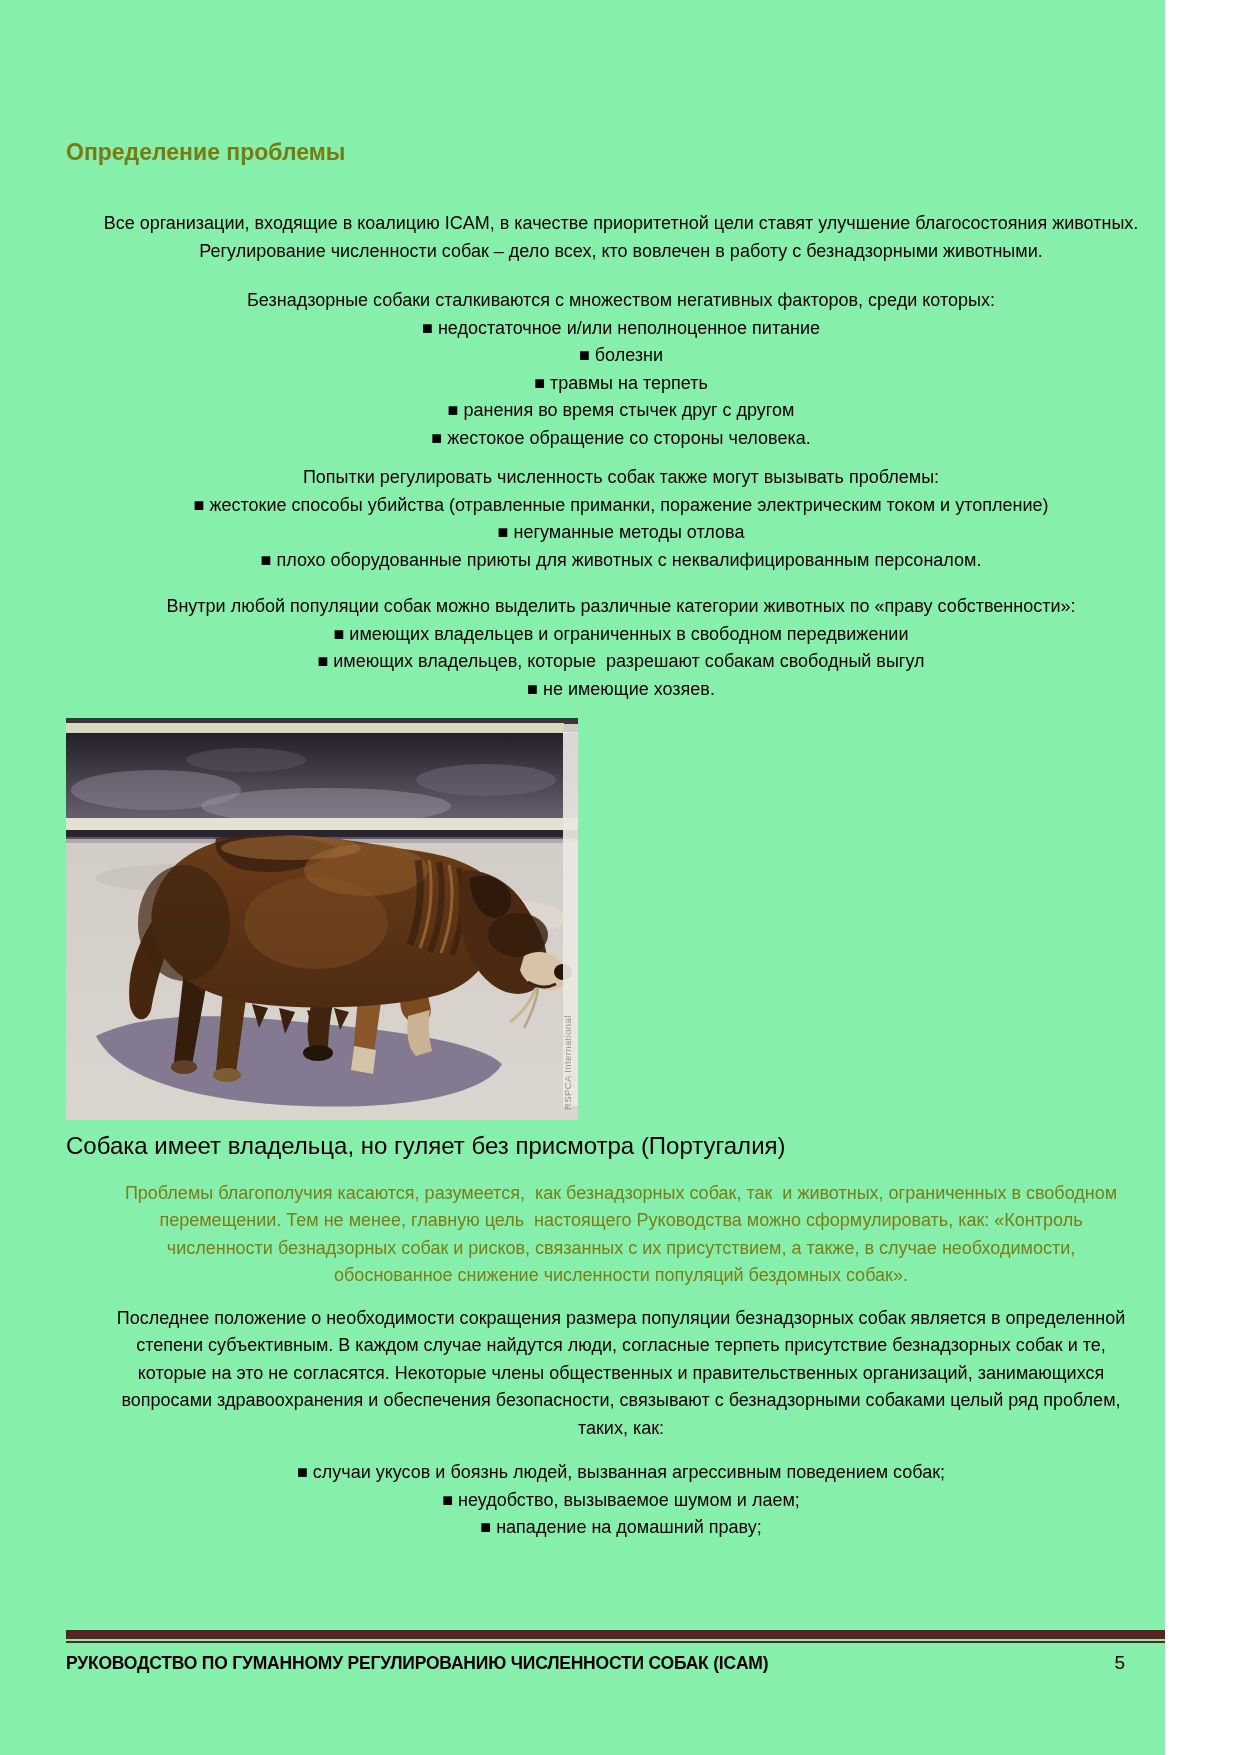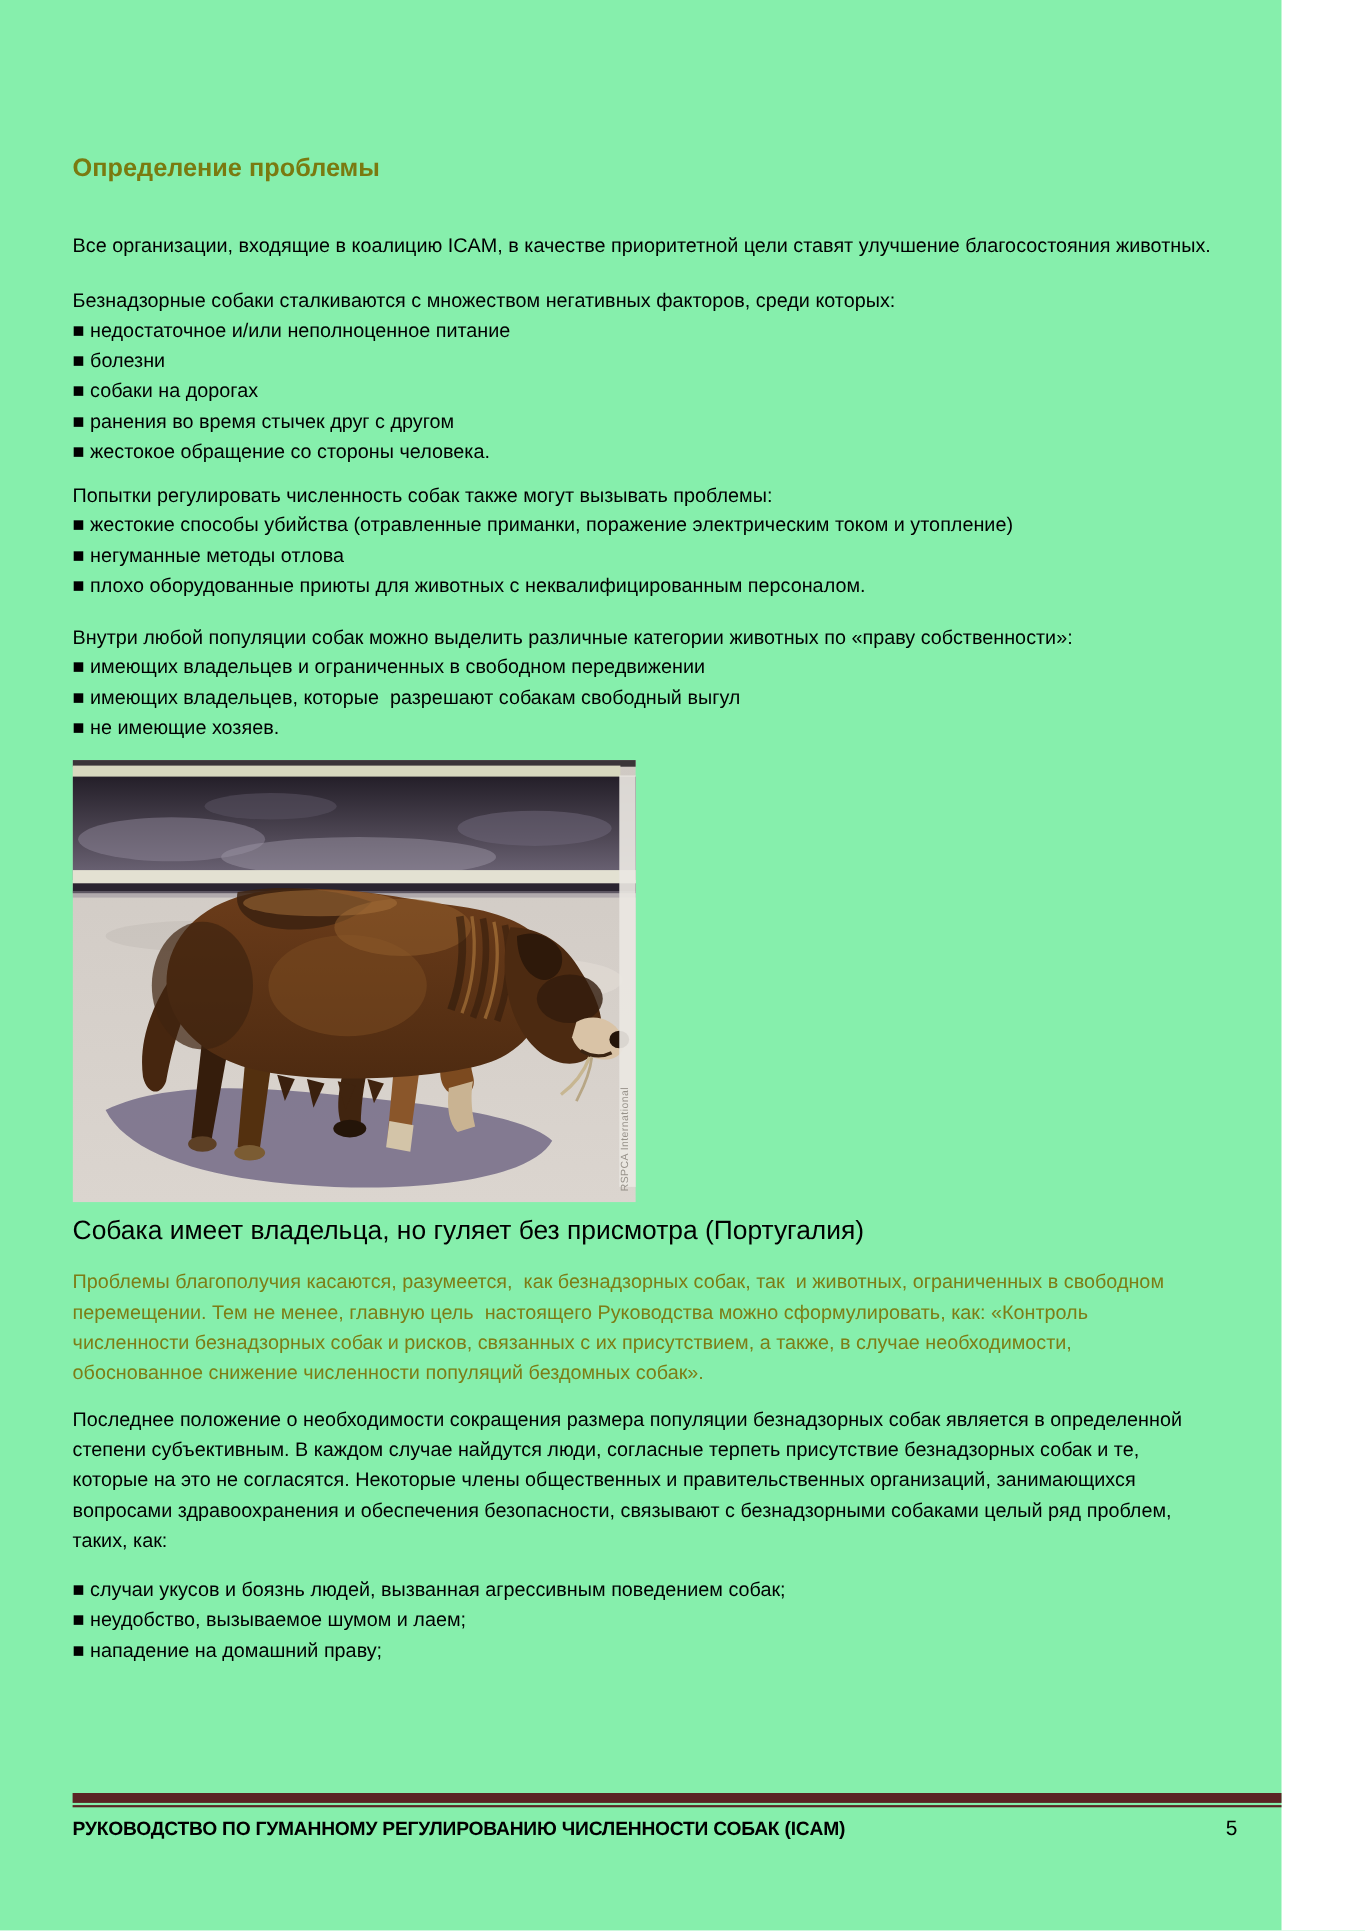--- a/index.html
+++ b/index.html
@@ -11,21 +11,21 @@
     color:#000000;
     overflow:hidden;
   }
   .content { position:absolute; left:66px; top:0; width:1110px; }
   .heading {
     margin:138px 0 0 0;
     font-size:23px; line-height:28px; font-weight:bold;
     color:#7a7a10;
   }
   .para { font-size:18px; line-height:27.5px; }
-  .para .line { white-space:pre; }
+  .para .line { white-space:pre;text-align:center; }
   .p-intro        { margin-top:44px; }
   .p-welfare      { margin-top:22px; }
   .p-control      { margin-top:12px; }
   .p-ownership    { margin-top:19px; }
   .photo-figure   { margin:15px 0 0 0; width:512px; height:402px; }
   .photo-figure svg { display:block; }
   .caption        { margin-top:12px; font-size:24px; line-height:27.5px; white-space:pre; }
   .p-goal         { margin-top:20px; color:#7d7d16; }
   .p-subjective   { margin-top:15px; }
   .p-problems     { margin-top:17px; }
@@ -47,27 +47,28 @@
 </head>
 <body>
 
 <div class="page">
   <div class="content">
 
     <h1 class="heading">Определение проблемы</h1>
 
     <div class="para p-intro">
       <div class="line">Все организации, входящие в коалицию ICAM, в качестве приоритетной цели ставят улучшение благосостояния животных.</div>
+      <div class="line">Регулирование численности собак – дело всех, кто вовлечен в работу с безнадзорными животными.</div>
     </div>
 
     <div class="para p-welfare">
       <div class="line">Безнадзорные собаки сталкиваются с множеством негативных факторов, среди которых:</div>
       <div class="line">■ недостаточное и/или неполноценное питание</div>
       <div class="line">■ болезни</div>
-      <div class="line">■ собаки на дорогах</div>
+      <div class="line">■ травмы на терпеть</div>
       <div class="line">■ ранения во время стычек друг с другом</div>
       <div class="line">■ жестокое обращение со стороны человека.</div>
     </div>
 
     <div class="para p-control">
       <div class="line">Попытки регулировать численность собак также могут вызывать проблемы:</div>
       <div class="line">■ жестокие способы убийства (отравленные приманки, поражение электрическим током и утопление)</div>
       <div class="line">■ негуманные методы отлова</div>
       <div class="line">■ плохо оборудованные приюты для животных с неквалифицированным персоналом.</div>
     </div>

